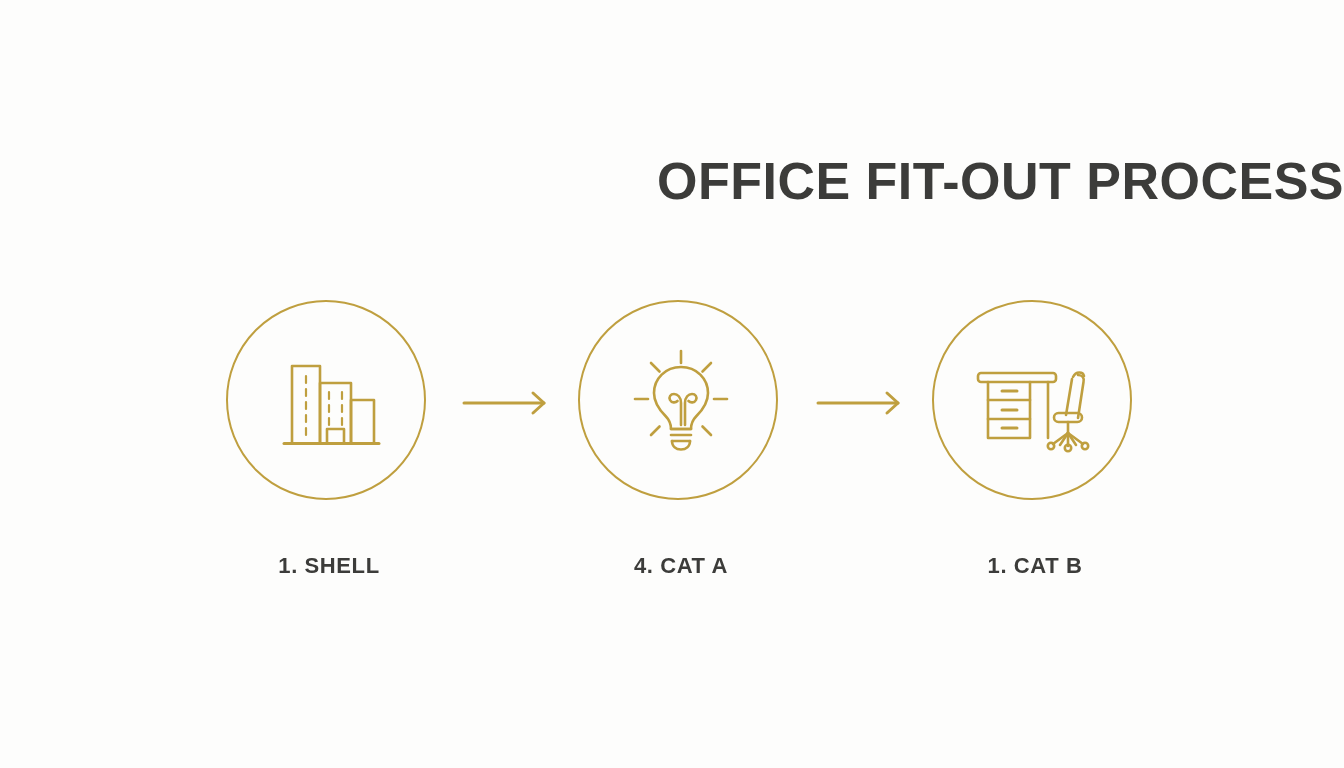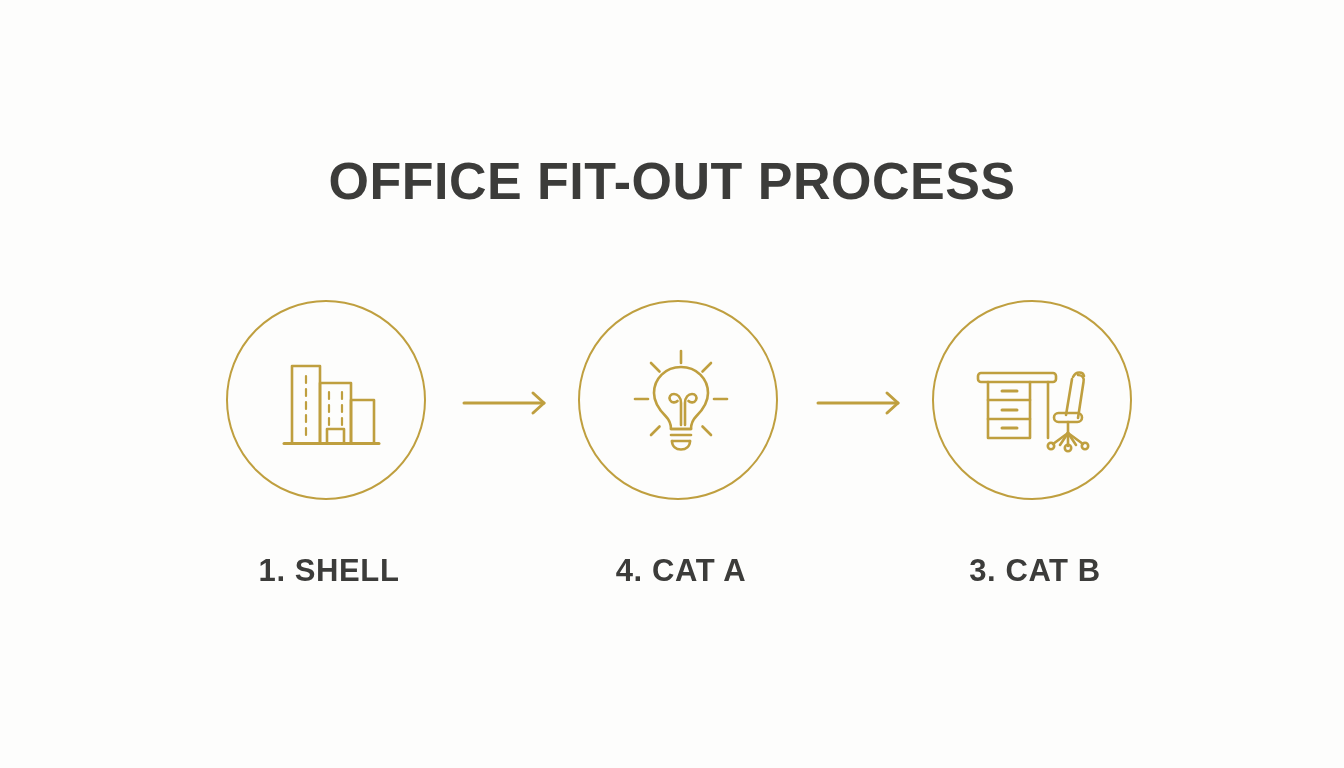--- a/index.html
+++ b/index.html
@@ -18,21 +18,21 @@
   .slide {
     position: absolute;
     inset: 0;
     background: #fdfdfc;
   }
   .title {
     position: absolute;
     top: 155px;
     left: 0;
     width: 1344px;
-    text-align: center;
+    text-align: right;
     font-size: 52px;
     font-weight: bold;
     letter-spacing: 0.5px;
     color: #3c3c3a;
     line-height: 1;
     white-space: nowrap;
   }
   .flow {
     position: absolute;
     top: 300px;
@@ -72,21 +72,21 @@
     justify-content: center;
   }
   .icon-wrap svg { display: block; }
 
   .step-label {
     position: absolute;
     top: 253px;
     left: -40px;
     width: 286px;
     text-align: center;
-    font-size: 31px;
+    font-size: 22px;
     font-weight: bold;
     letter-spacing: 0.6px;
     color: #3c3c3a;
     white-space: nowrap;
   }
 
   .arrow {
     position: absolute;
     top: 90px;
     width: 88px;
@@ -201,17 +201,17 @@
           <path d="M94 84 L109 95"></path>
           <path d="M94 84 L86 96"></path>
           <path d="M94 84 L102 96"></path>
           <path d="M94 84 V97"></path>
 
           <circle cx="77" cy="97" r="3.2"></circle>
           <circle cx="111" cy="97" r="3.2"></circle>
           <circle cx="94" cy="99" r="3.2"></circle>
         </svg>
       </div>
-      <div class="step-label">3. CAT B</div>
+      <div class="step-label">1. CAT B</div>
     </div>
 
   </div>
 </div>
 
 </body></html>

